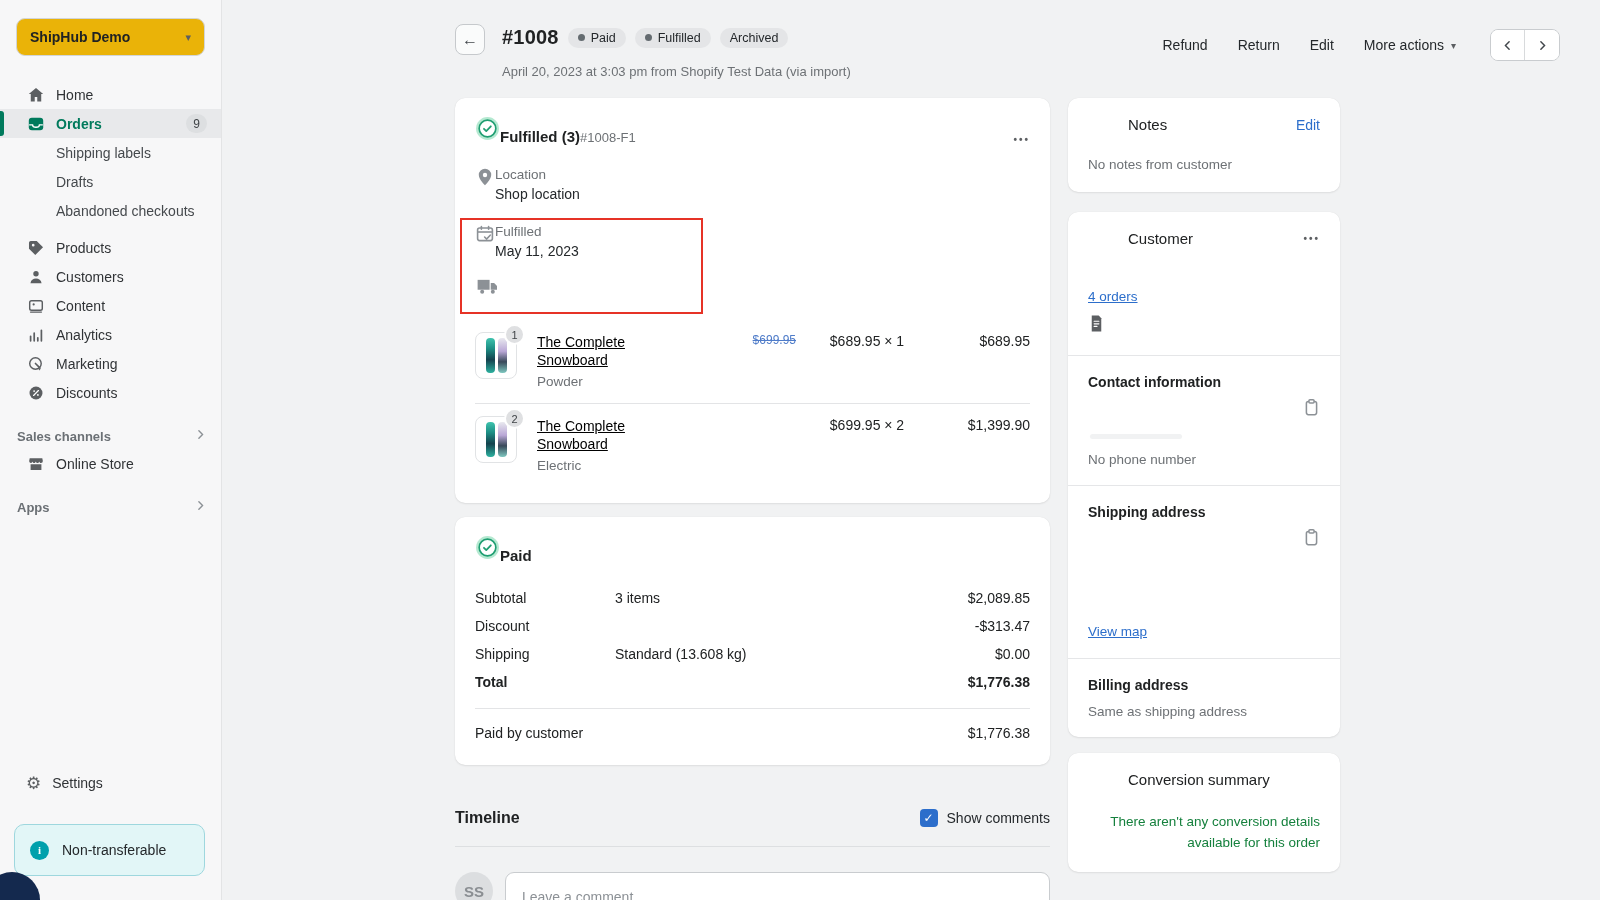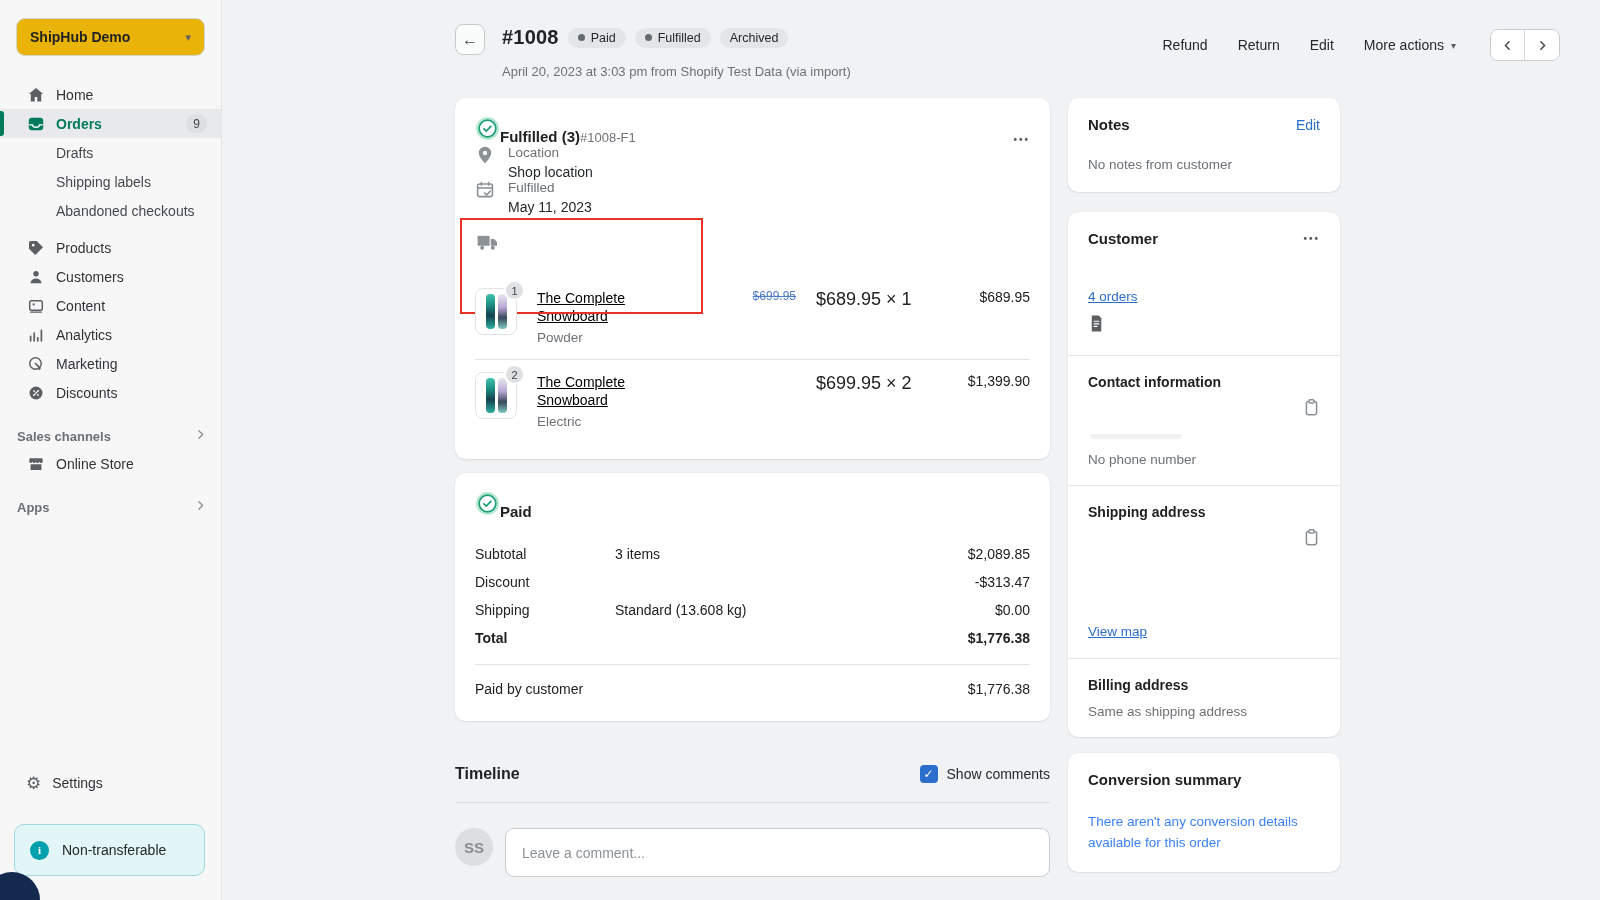--- a/index.html
+++ b/index.html
@@ -52,40 +52,40 @@
   .col-main { position:absolute; left:455px; top:98px; width:595px; }
   .col-right { position:absolute; left:1068px; top:98px; width:272px; }
   .card { background:#fff; border-radius:10px; box-shadow:0 1px 2px rgba(0,0,0,.08), 0 0 1px rgba(0,0,0,.1); }
 
   
   .fulfill-card { position:relative; padding:18px 20px 16px; }
   .card-head { display:flex; align-items:flex-end; }
   .card-title { font-size:15px; font-weight:700; }
   .card-ref { font-size:13px; color:#6d7175; }
   .dots-btn { margin-left:auto; background:none; border:none; color:#5c5f62; font-size:10px; letter-spacing:2px; font-weight:700; cursor:pointer; }
-  .meta-block { display:flex; gap:13px; }
+  .meta-block { display:flex; margin-top:22px; }
   .meta-texts .lbl { font-size:13.5px; color:#6d7175; }
   .meta-texts .val { font-size:14px; color:#24282b; margin-top:4px; }
   .truck-row { margin-top:18px; padding-left:1px; }
   .red-box { position:absolute; left:5px; top:120px; width:243px; height:96px; border:2.5px solid #e63326; pointer-events:none; }
   .items { margin-top:20px; }
   .item-row { display:flex; align-items:flex-start; gap:20px; padding:12px 0 14px; }
   .item-row + .item-row { border-top:1px solid #e3e4e6; }
   .thumb { position:relative; width:42px; height:47px; border:1px solid #e1e3e5; border-radius:8px; background:#fff;
     display:flex; align-items:center; justify-content:center; gap:3px; flex:0 0 42px; }
   .board { width:9px; height:35px; border-radius:4px; }
   .board-a { background:linear-gradient(180deg,#3fc3ae 0%,#1d8f85 30%,#14424e 62%,#2cb2a0 100%); }
   .board-b { background:linear-gradient(180deg,#e9e9ef 0%,#b9a7d6 38%,#39495a 68%,#7ec8c0 100%); }
   .qty-badge { position:absolute; top:-9px; right:-9px; width:21px; height:21px; border-radius:50%; background:#dfe0e2; border:2px solid #fff;
     font-size:11px; color:#3f4347; display:flex; align-items:center; justify-content:center; }
   .item-name { flex:1; padding-top:1px; }
   .item-link { font-size:14px; color:#000000; text-decoration:underline; cursor:pointer; }
   .item-variant { font-size:13.5px; color:#6d7175; margin-top:5px; }
   .compare { width:82px; text-align:right; font-size:12px; color:#4f7cc9; text-decoration:line-through; padding-top:1px; }
-  .price-qty { width:102px; text-align:left; font-size:18px; padding-top:1px; }
+  .price-qty { width:102px; text-align:center; font-size:14px; padding-top:1px; }
   .line-total { width:92px; text-align:right; font-size:14px; padding-top:1px; }
 
   
   .pay-card { margin-top:14px; padding:18px 20px 18px; }
   .pay-rows { margin-top:20px; }
   .pay-row { display:grid; grid-template-columns:140px 1fr auto; align-items:center; height:28px; font-size:14px; }
   .pay-row .amt { text-align:right; }
   .pay-row.bold { font-weight:700; }
   .pay-div { border-top:1px solid #e3e4e6; margin:12px 0 10px; }
 
@@ -101,36 +101,36 @@
   .comment-row { margin-top:25px; display:flex; gap:12px; align-items:flex-start; }
   .avatar { width:38px; height:38px; border-radius:50%; background:#dcdee0; color:#8a8e92; font-size:15px; font-weight:600;
     display:flex; align-items:center; justify-content:center; flex:0 0 38px; }
   .comment-input { flex:1; height:49px; border:1px solid #c9cccf; border-radius:9px; padding:0 16px; font-size:14px;
     font-family:inherit; color:#24282b; background:#fff; }
   .comment-input::placeholder { color:#8c9196; }
 
   
   .notes-card { padding:18px 20px 20px; }
   .rc-head { display:flex; align-items:center; justify-content:space-between; }
-  .rc-title { font-size:15px; font-weight:700; }
+  .rc-title { font-size:15px; font-weight:400;margin-left:40px; }
   .link { color:#2c6ecb; font-size:14px; text-decoration:none; cursor:pointer; }
   .link.u { text-decoration:underline; font-size:13.5px; }
   .muted { font-size:13.5px; color:#6d7175; }
   .notes-body { margin-top:24px; }
   .customer-card { margin-top:20px; }
   .cc-sec { padding:18px 20px; }
   .cc-sec + .cc-sec { border-top:1px solid #e5e6e8; }
   .cc-sub { font-size:14px; font-weight:700; }
   .orders-link-row { margin-top:40px; }
   .doc-row { margin-top:9px; }
   .icon-right-row { display:flex; justify-content:flex-end; margin-top:8px; }
   .redact { width:92px; height:5px; background:#f1f2f3; border-radius:3px; margin:14px 0 0 2px; }
   .ship-spacer { height:72px; }
   .conv-card { margin-top:16px; padding:18px 20px 18px; }
-  .conv-body { margin-top:24px; font-size:13.5px; color:#3b82f6; line-height:1.55; }
+  .conv-body { margin-top:24px; font-size:13.5px; color:#15803d; line-height:1.55;text-align:right; }
   .clip-btn { background:none; border:none; cursor:pointer; padding:0; }
 </style>
 </head>
 <body>
 
 <div class="app">
 
   <aside class="sidebar">
     <div class="store-switcher">
       <span>ShipHub Demo</span>
@@ -150,24 +150,24 @@
         <span class="icn">
           <svg width="18" height="18" viewBox="0 0 20 20">
               <rect x="2" y="3" width="16" height="14" rx="3.4" fill="#007a5c"></rect>
               <path d="M2.4 11h3.8c0 1.6 1.6 2.6 3.8 2.6s3.8-1 3.8-2.6h3.8" stroke="#fff" stroke-width="1.5" fill="none"></path>
             </svg>
         </span>
         <span>Orders</span>
         <span class="nav-badge">9</span>
       </div>
       <div class="nav-item nav-sub">
+        <span>Shipping labels</span>
+      </div>
+      <div class="nav-item nav-sub">
         <span>Drafts</span>
-      </div>
-      <div class="nav-item nav-sub">
-        <span>Shipping labels</span>
       </div>
       <div class="nav-item nav-sub">
         <span>Abandoned checkouts</span>
       </div>
       <div class="nav-gap"></div>
       <div class="nav-item">
         <span class="icn">
           <svg width="18" height="18" viewBox="0 0 20 20">
               <path fill="#5c5f62" fill-rule="evenodd" d="M10.8 2.2l7 7-8.6 8.6-7-7V4.2a2 2 0 012-2h6.6zM6.9 5.4a1.5 1.5 0 100 3 1.5 1.5 0 000-3z"></path>
             </svg>

